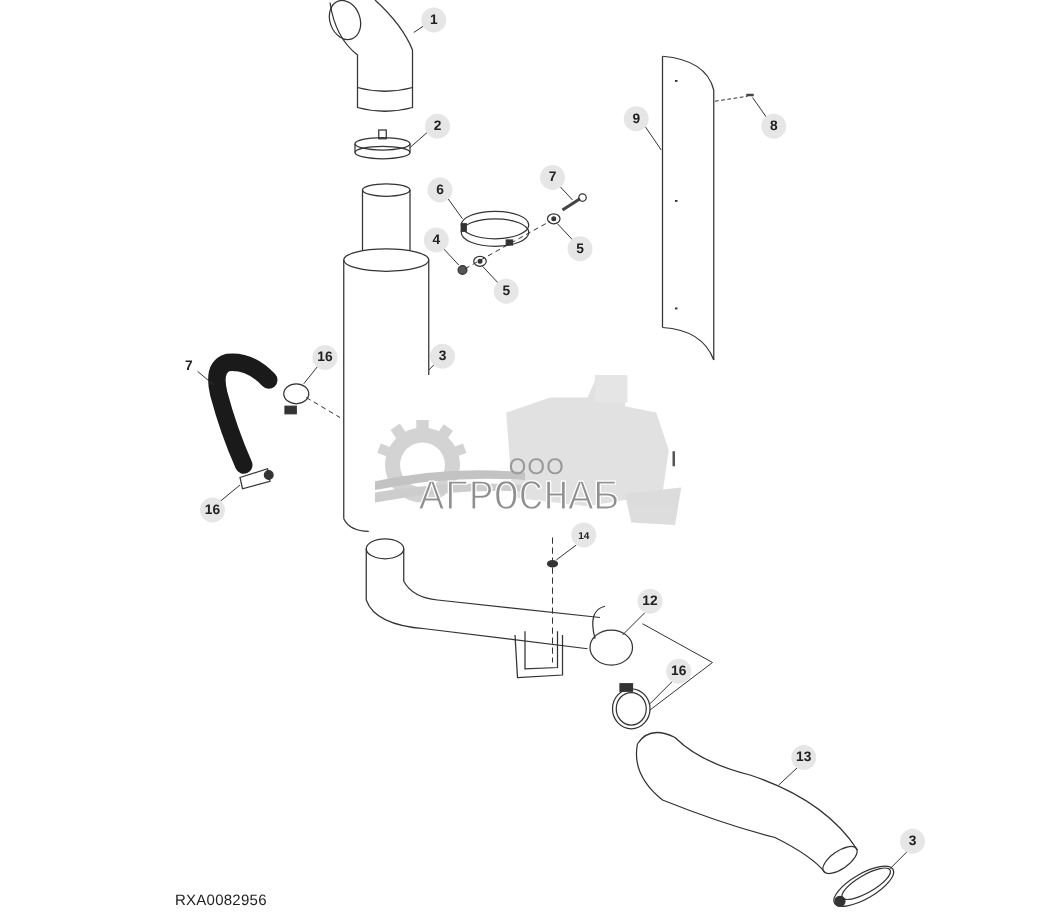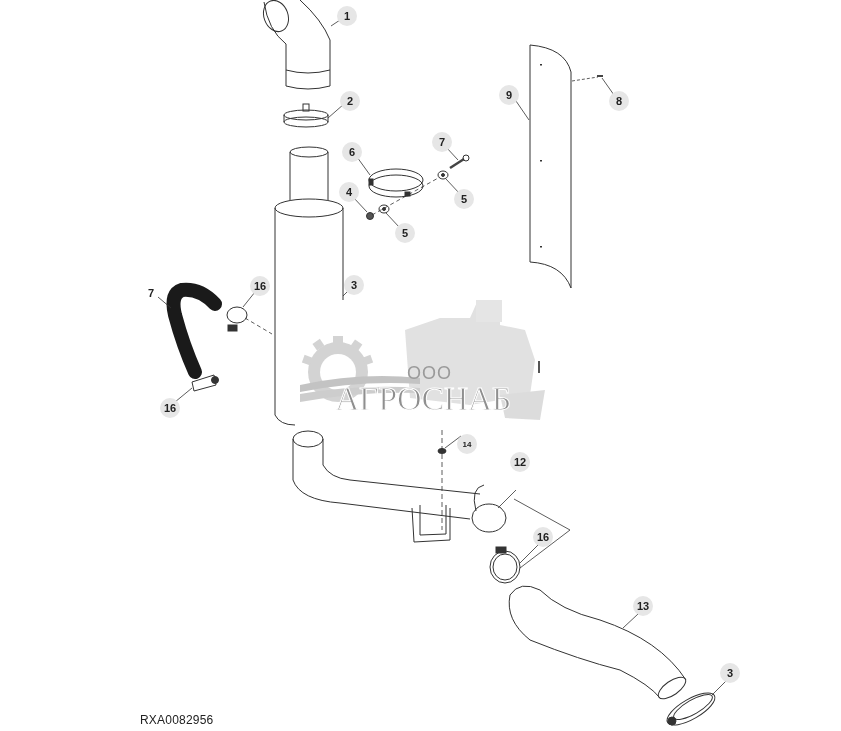--- a/index.html
+++ b/index.html
@@ -1,21 +1,21 @@
 <!DOCTYPE html>
 <html><head>
 <meta charset="utf-8">
 <style>
   html, body { margin:0; padding:0; background:#ffffff; }
   body { width:841px; height:731px; position:relative; overflow:hidden; font-family:"Liberation Sans", sans-serif; }
   #diagram { position:absolute; left:0; top:0; width:841px; height:731px; }
   .callout { position:absolute; width:20px; height:20px; border-radius:50%; background:#e6e6e6; display:flex; align-items:center; justify-content:center; font-size:11px; font-weight:bold; color:#222; transform:translate(-10px,-10px); }
   .ref { position:absolute; left:140px; top:713px; font-size:12px; color:#222; letter-spacing:0.2px; }
   .wm-ooo { position:absolute; left:407px; top:363px; font-family:Liberation Sans, sans-serif; font-size:18px; color:#9a9a9a; letter-spacing:1px; }
-  .wm-name { position:absolute; left:335px; top:380px; font-family:Liberation Serif, serif; font-size:34px; color:#8f8f8f; letter-spacing:-0.5px; -webkit-text-stroke:1px #ffffff; }
+  .wm-name { position:absolute; left:335px; top:380px; font-family:Liberation Mono, monospace; font-size:34px; color:#8f8f8f; letter-spacing:-0.5px; -webkit-text-stroke:1px #ffffff; }
 </style>
 </head>
 <body>
 
 <svg id="diagram" viewBox="0 0 841 731" xmlns="http://www.w3.org/2000/svg">
 
   <g fill="#d6d6d6" stroke="none" opacity="0.9">
 
     <path d="M405 330 L440 318 L470 318 L478 300 L500 300 L500 325 L525 330 L535 360 L530 395 L470 405 L410 398 Z" fill="#dedede"></path>
     <rect x="476" y="300" width="26" height="22" fill="#e3e3e3"></rect>
@@ -182,20 +182,20 @@
 <div class="callout" style="left:354px;top:285px">3</div>
 <div class="callout" style="left:349px;top:192px">4</div>
 <div class="callout" style="left:405px;top:233px">5</div>
 <div class="callout" style="left:464px;top:199px">5</div>
 <div class="callout" style="left:352px;top:152px">6</div>
 <div class="callout" style="left:442px;top:142px">7</div>
 <div class="callout" style="left:619px;top:101px">8</div>
 <div class="callout" style="left:509px;top:95px">9</div>
 <div class="callout" style="left:643px;top:606px">13</div>
 <div class="callout" style="left:730px;top:673px">3</div>
-<div class="callout" style="left:520px;top:462px">12</div>
+<div class="callout" style="left:520px;top:481px">12</div>
 <div class="callout" style="left:543px;top:537px">16</div>
-<div class="callout" style="left:467px;top:444px;font-size:8px">14</div>
+<div class="callout" style="left:467px;top:428px;font-size:8px">14</div>
 <div class="callout" style="left:260px;top:286px">16</div>
 <div class="callout" style="left:170px;top:408px">16</div>
 <div class="callout" style="left:151px;top:293px;background:transparent">7</div>
 
 <div class="ref">RXA0082956</div>
 
 </body></html>

